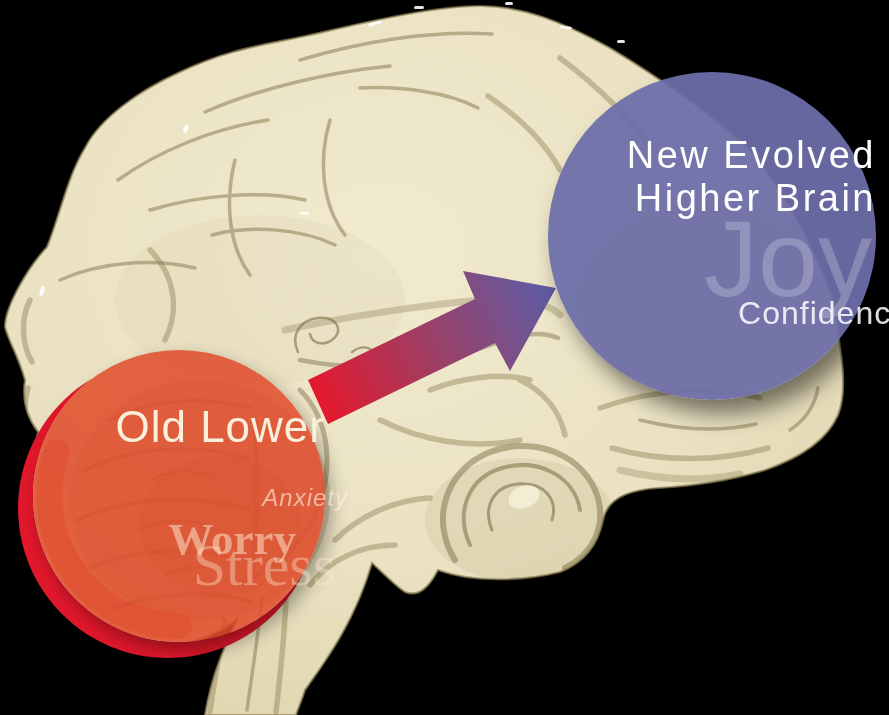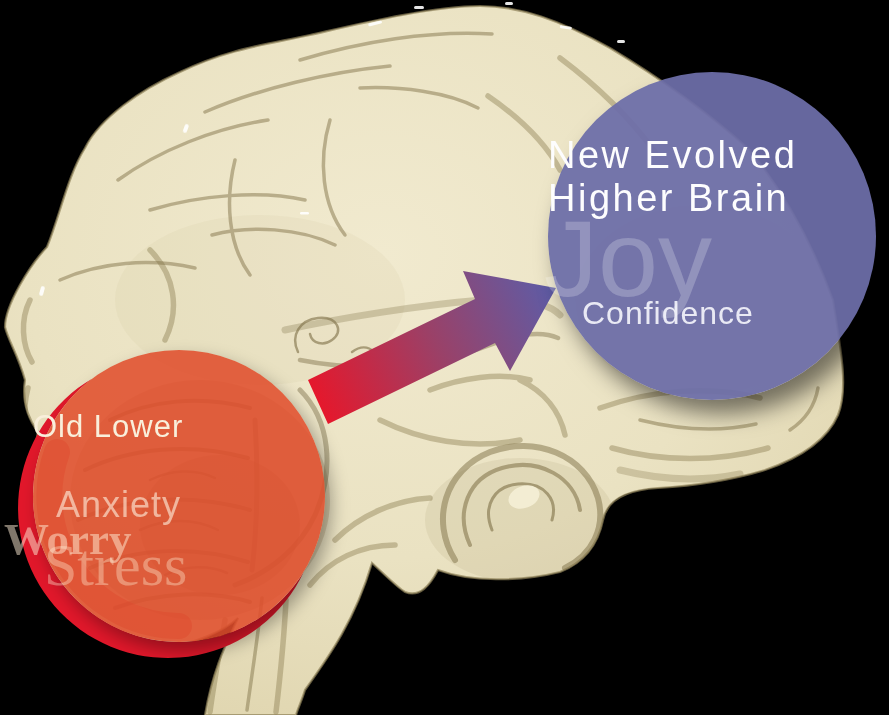--- a/index.html
+++ b/index.html
@@ -1,27 +1,27 @@
 <!DOCTYPE html>
 <html><head>
 <meta charset="utf-8">
 <style>
   html,body{margin:0;padding:0;background:#000;}
   .stage{position:relative;width:889px;height:715px;background:#000;overflow:hidden;
          font-family:"Liberation Sans",sans-serif;}
   .stage svg{position:absolute;left:0;top:0;}
   .circle{position:absolute;border-radius:50%;}
-  .circle .txt{position:absolute;width:100%;text-align:left;left:0;}
+  .circle .txt{position:absolute;width:100%;text-align:right;left:0;}
   
   .old{left:33px;top:350px;width:292px;height:292px;
        box-shadow:6px 9px 18px rgba(0,0,0,0.35);}
-  .old .o-title{top:58px;font-size:31px;line-height:37px;letter-spacing:1px;
+  .old .o-title{top:58px;font-size:44px;line-height:37px;letter-spacing:1px;
        color:#f9efdb;font-weight:400;}
-  .old .o-w1{top:134px;font-size:36px;letter-spacing:1px;color:rgba(255,244,226,0.60);
-       left:23px;}
+  .old .o-w1{top:134px;font-size:24px;letter-spacing:1px;color:rgba(255,244,226,0.60);
+       left:23px;font-style:italic;}
   .old .o-w2{top:163px;font-size:45px;font-family:"Liberation Serif",serif;font-weight:700;
        color:rgba(255,238,214,0.50);left:-29px;}
   .old .o-w3{top:181px;font-size:60px;font-family:"Liberation Serif",serif;font-weight:400;
        color:rgba(255,236,210,0.38);left:11px;}
   
   .new{left:548px;top:72px;width:328px;height:328px;
        box-shadow:10px 14px 22px rgba(0,0,0,0.50);}
   .new .n-title{top:62px;font-size:38px;line-height:43px;letter-spacing:2.5px;
        color:#fdfdfe;font-weight:400;}
   .new .n-w1{top:124px;font-size:108px;font-family:Liberation Sans, sans-serif;

